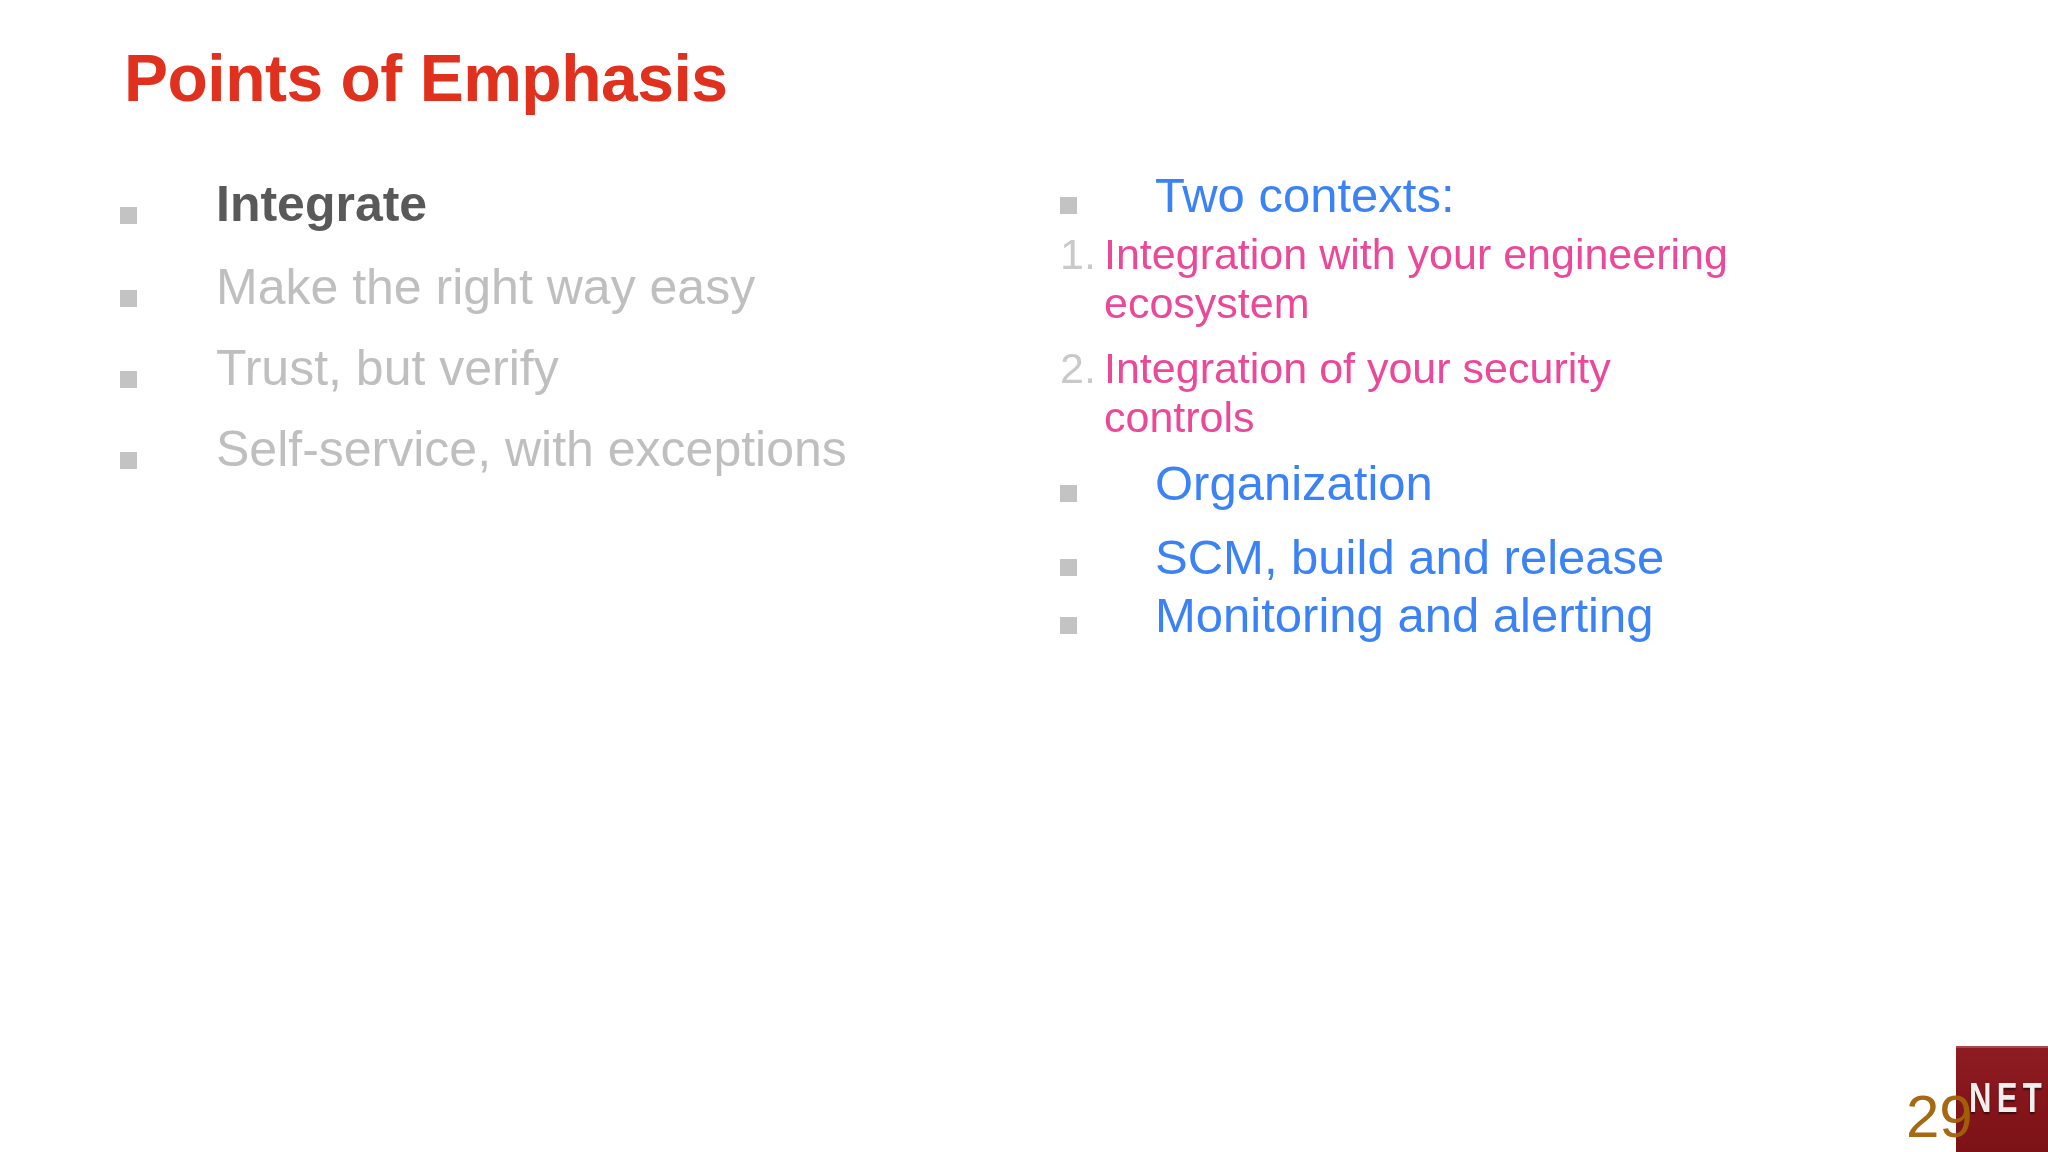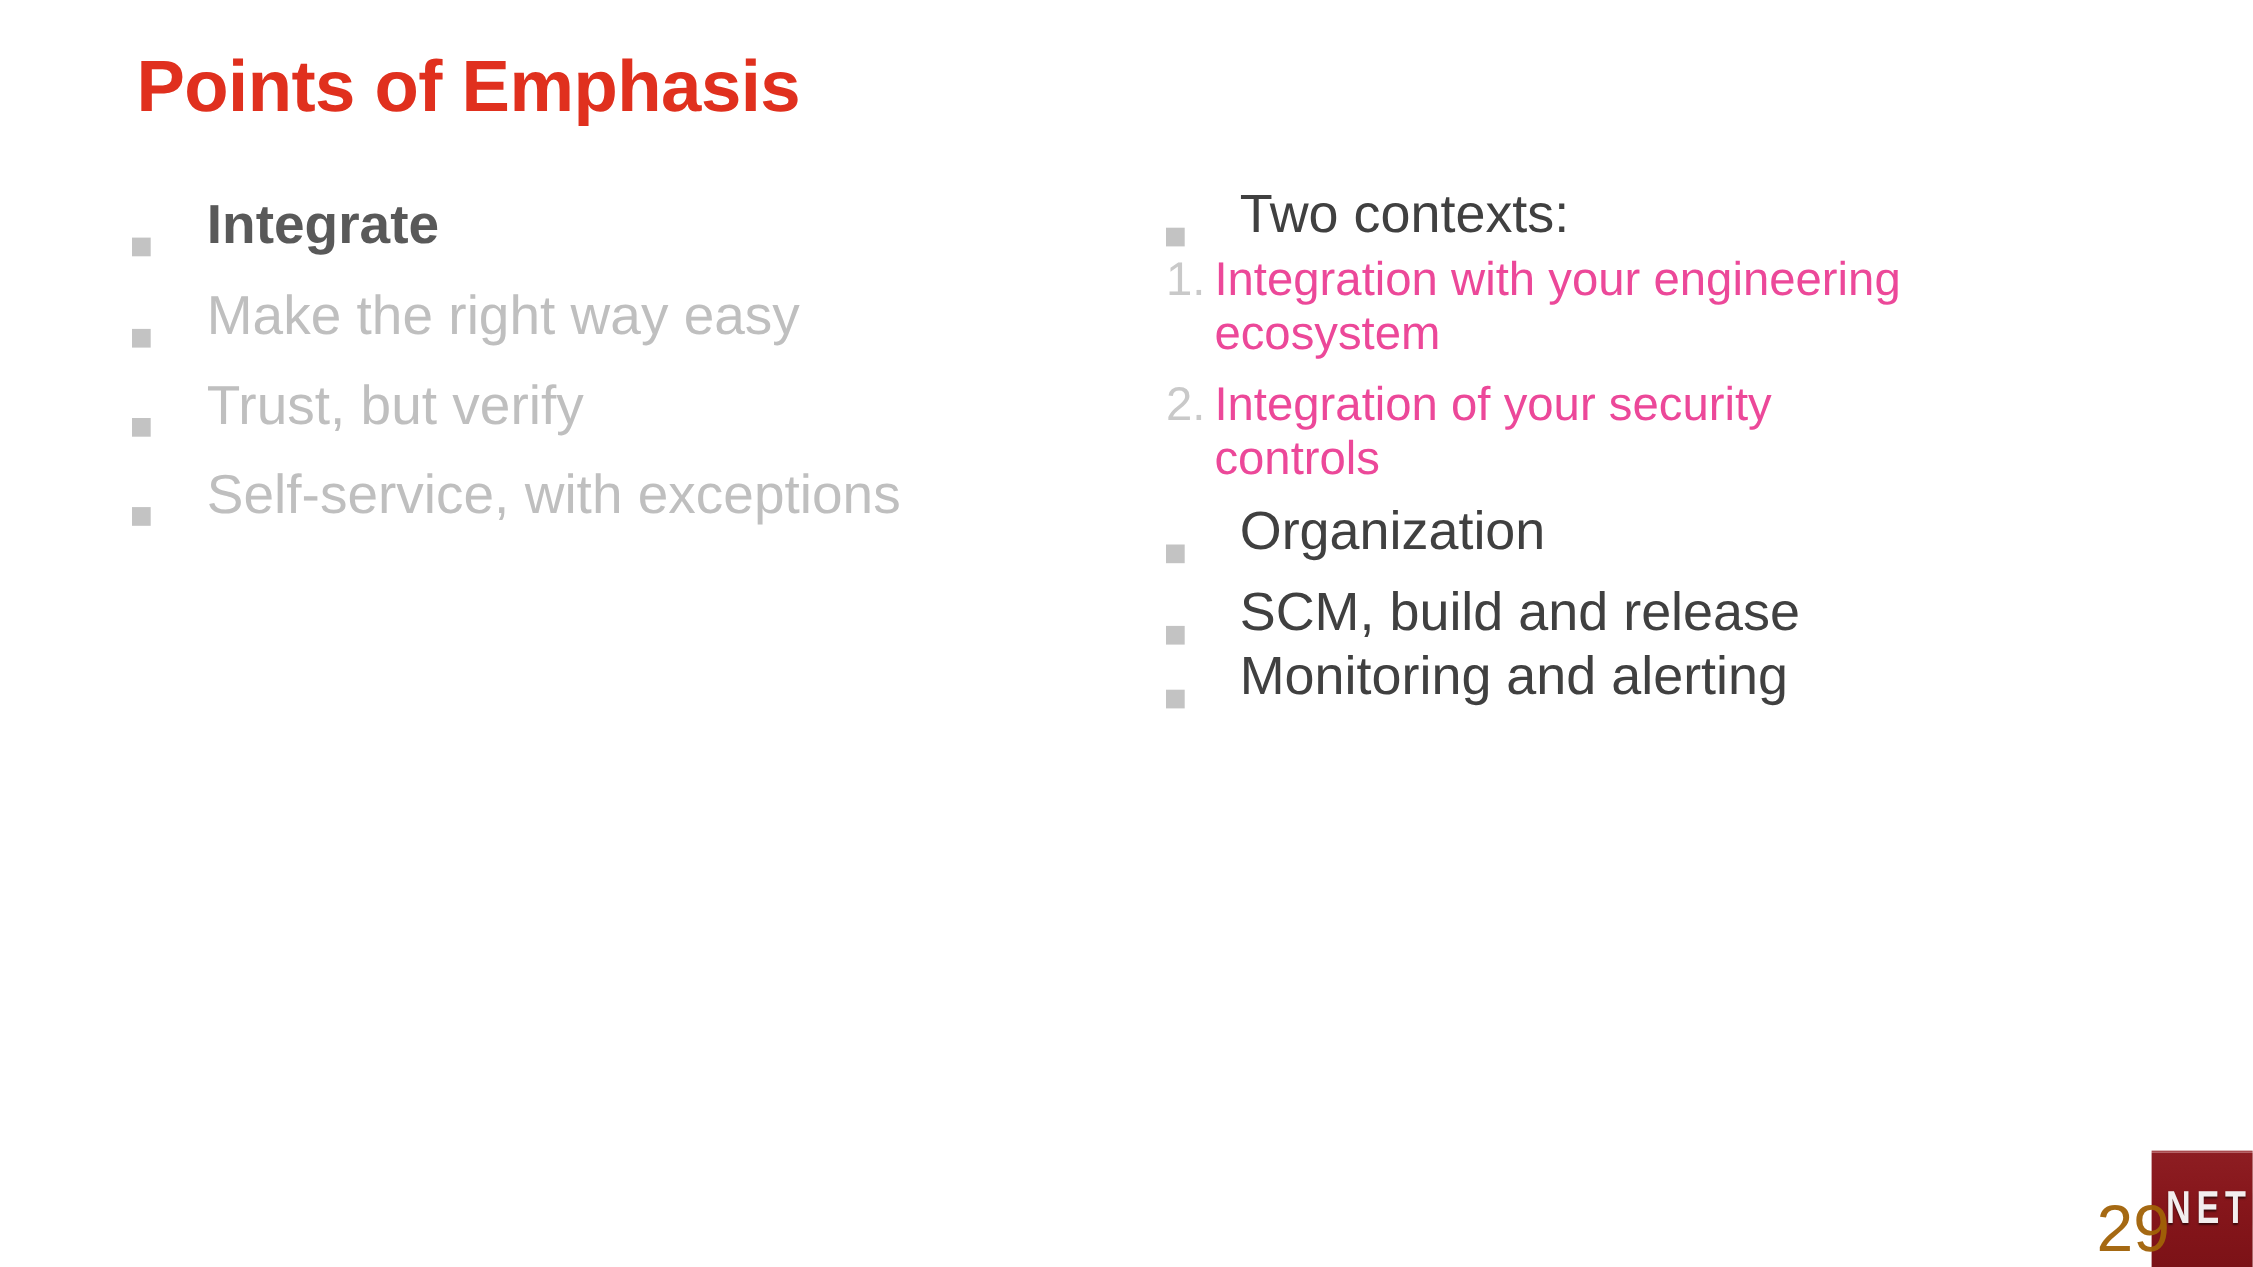--- a/index.html
+++ b/index.html
@@ -40,22 +40,23 @@
   .col-right {
     position: absolute;
     left: 1060px;
     top: 168px;
     width: 920px;
   }
 
   
   .bullet-row {
     display: flex;
-    align-items: flex-end;
+    align-items: center;
     margin-bottom: 20px;
+    gap: 28px;
   }
   .bullet-marker {
     flex: 0 0 auto;
     width: 17px;
     height: 17px;
     background: #c3c3c3;
     margin-top: 21px;
     margin-right: 51px;
   }
   .col-right .bullet-marker {
@@ -66,21 +67,21 @@
     flex: 1 1 auto;
     font-size: 50px;
     line-height: 1.14;
     color: #bfbfbf;
   }
   .bullet-text.emphasis {
     color: #595959;
     font-weight: bold;
   }
   .col-right .bullet-text {
-    color: #404040;
+    color: #3b82f6;
     font-size: 49px;
     line-height: 1.14;
   }
 
   
   .col-left .bullet-row { margin-bottom: 24px; }
   .col-left .row-integrate { margin-bottom: 26px; }
   .col-left .row-selfservice { margin-bottom: 24px; }
 
   .col-right .row-twocontexts { margin-bottom: 6px; }

